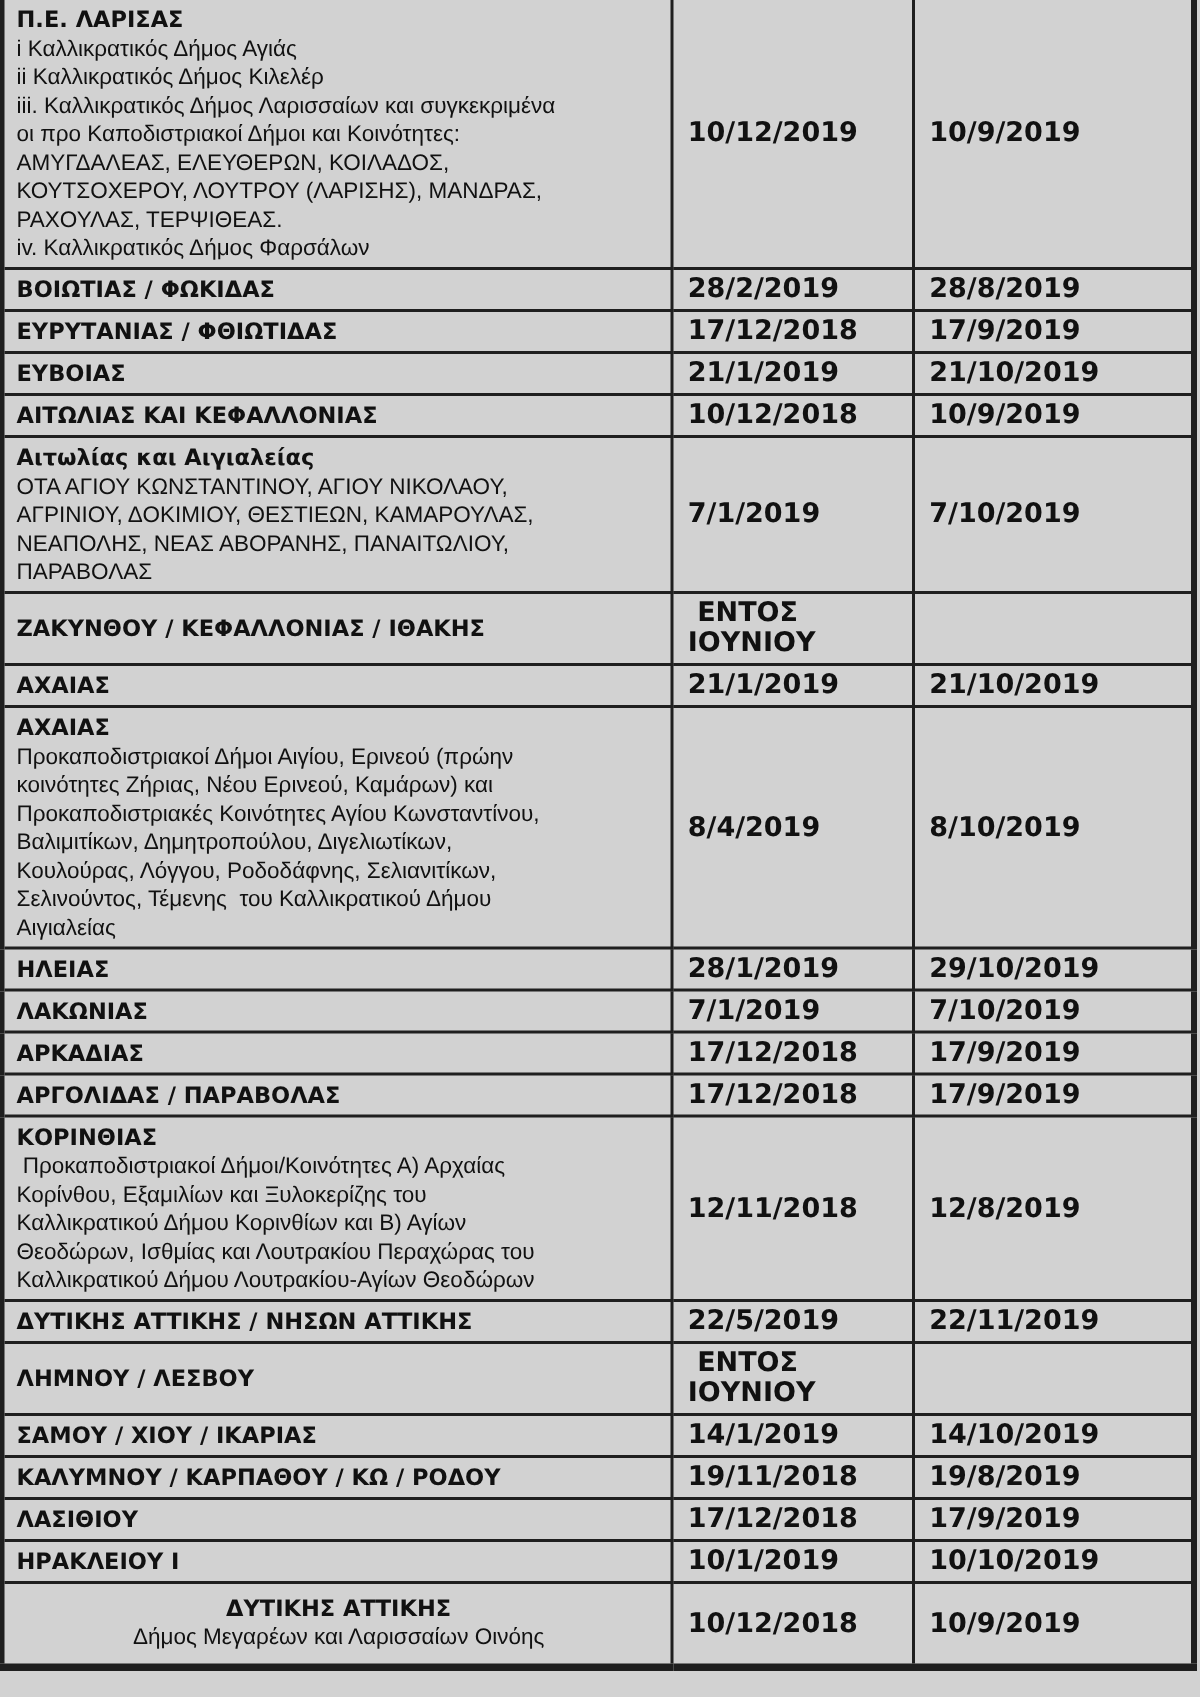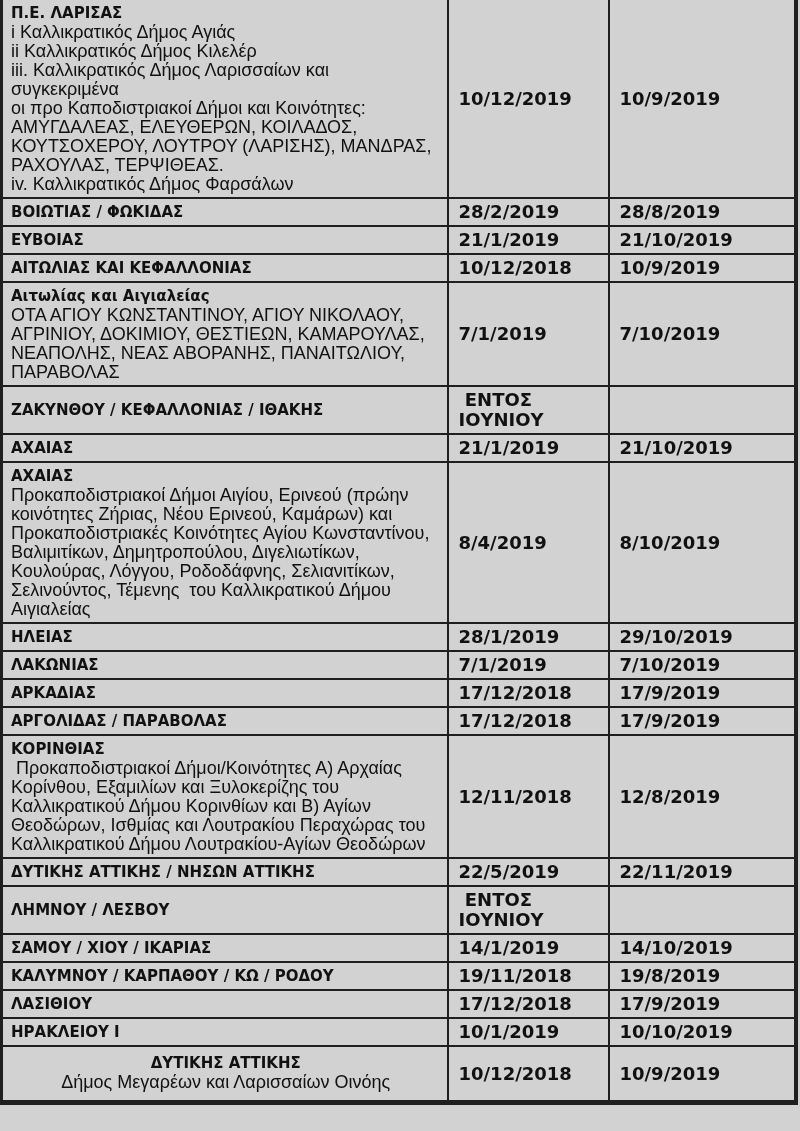--- a/index.html
+++ b/index.html
@@ -40,21 +40,21 @@
   .region-title {
     font-family: "DejaVu Sans", sans-serif;
     font-weight: bold;
     font-size: 15px;
     line-height: 20px;
     white-space: pre-line;
   }
   .region-details {
     font-family: "Liberation Sans", sans-serif;
     font-weight: normal;
-    font-size: 18px;
+    font-size: 15px;
     line-height: 19px;
     white-space: pre-line;
   }
   td.date {
     font-family: "DejaVu Sans", sans-serif;
     font-weight: bold;
     font-size: 18px;
     line-height: 20px;
     padding: 3px 4px 3px 10px;
     white-space: pre-line;
@@ -88,20 +88,27 @@
       </tr>
       <tr>
         <td class="region">
           <div class="region-title">ΒΟΙΩΤΙΑΣ / ΦΩΚΙΔΑΣ</div>
         </td>
         <td class="date">28/2/2019</td>
         <td class="date">28/8/2019</td>
       </tr>
       <tr>
         <td class="region">
+          <div class="region-title">ΕΥΡΥΤΑΝΙΑΣ / ΦΘΙΩΤΙΔΑΣ</div>
+        </td>
+        <td class="date">17/12/2018</td>
+        <td class="date">17/9/2019</td>
+      </tr>
+      <tr>
+        <td class="region">
           <div class="region-title">ΕΥΒΟΙΑΣ</div>
         </td>
         <td class="date">21/1/2019</td>
         <td class="date">21/10/2019</td>
       </tr>
       <tr>
         <td class="region">
           <div class="region-title">ΑΙΤΩΛΙΑΣ ΚΑΙ ΚΕΦΑΛΛΟΝΙΑΣ</div>
         </td>
         <td class="date">10/12/2018</td>

